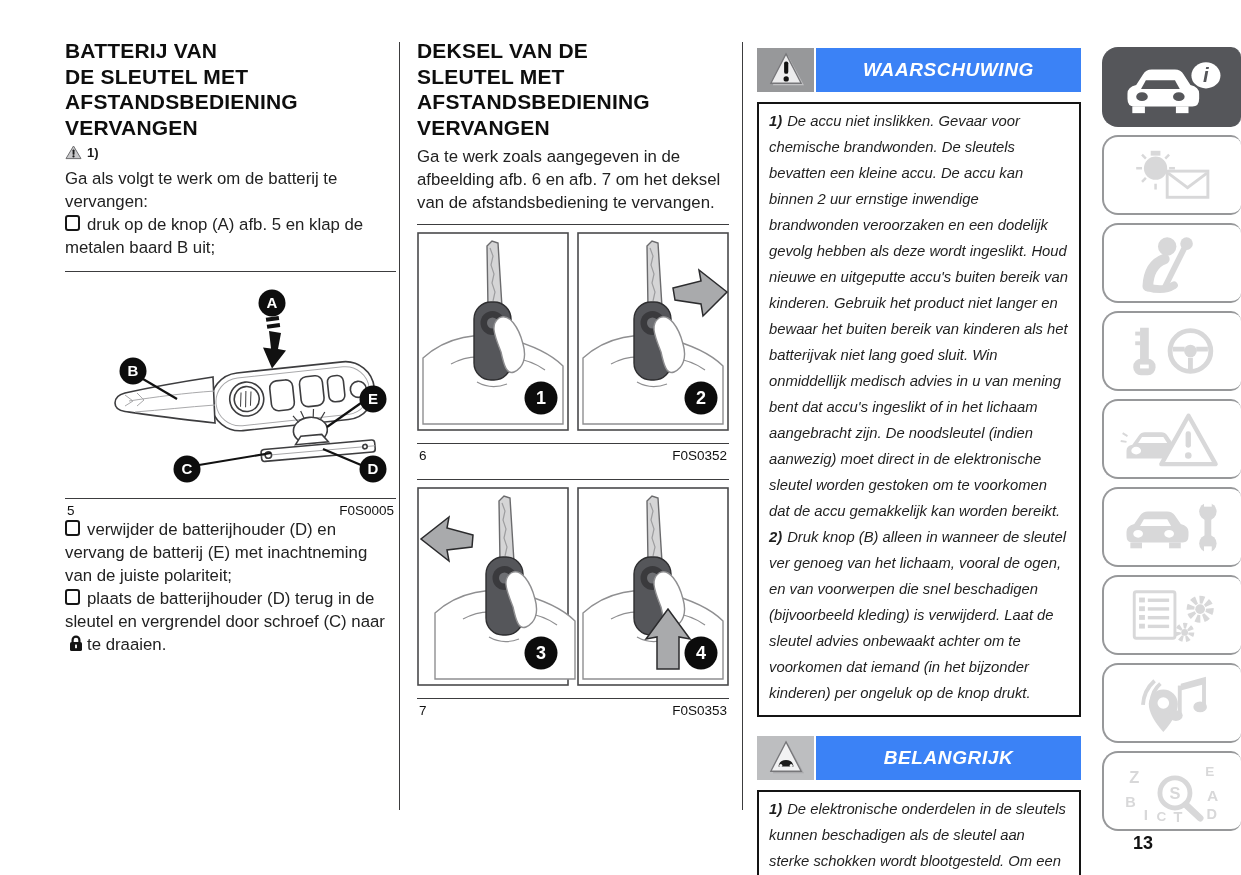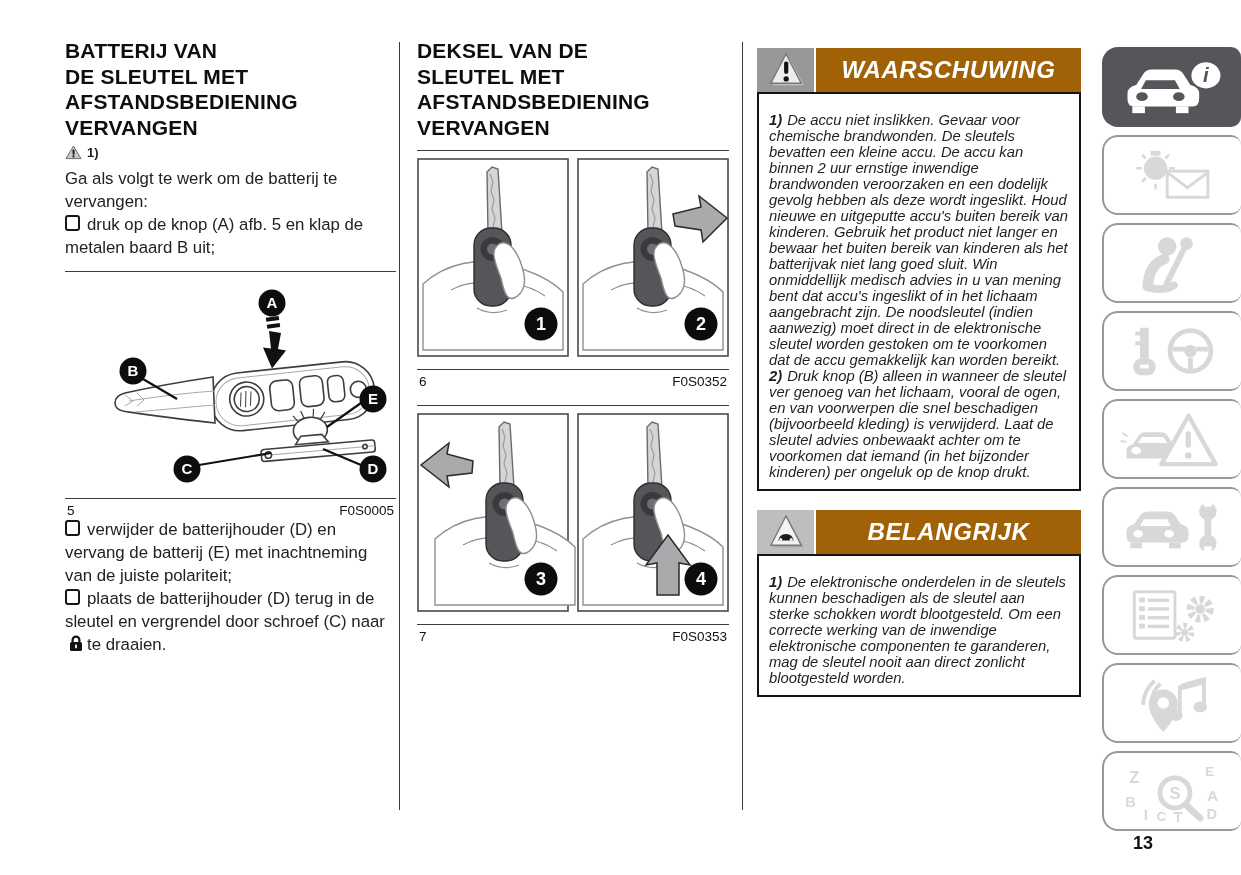--- a/index.html
+++ b/index.html
@@ -24,25 +24,25 @@
   .figcaption{display:flex;justify-content:space-between;align-items:baseline;
               font-size:13.5px;color:#111;padding:4px 2px 0;}
   .after-fig{margin-top:15px;}
   svg text{font-family:"Liberation Sans",sans-serif;}
   
   .notice-bar{display:flex;height:44px;}
   .notice-bar .iconbox{width:57px;display:flex;align-items:center;justify-content:center;
                        border-right:2px solid #fff;}
   .warn .iconbox{background:#97989a;}
   .impt .iconbox{background:#bdbec0;}
-  .notice-bar .titlebox{flex:1;background:#a16207;color:#fff;font-weight:bold;
-      font-style:italic;font-size:24px;display:flex;align-items:center;
+  .notice-bar .titlebox{flex:1;background:#3b82f6;color:#fff;font-weight:bold;
+      font-style:italic;font-size:19px;display:flex;align-items:center;
       justify-content:center;letter-spacing:.6px;}
-  .notice-body{border:2px solid #141414;padding:18px 10px 9px;
-      font-style:italic;font-size:14.8px;line-height:16px;color:#1f1f1f;}
+  .notice-body{border:2px solid #141414;margin-top:10px;padding:4px 10px 9px;
+      font-style:italic;font-size:14.8px;line-height:26px;color:#1f1f1f;}
   .notice-body p{margin:0;}
   .notice-body b{margin-right:5px;}
   .impt-wrap{margin-top:19px;}
   
   .sidebar{position:absolute;right:0;top:47px;width:139px;}
   .tab{height:76px;margin-bottom:8px;border:2px solid #97989a;border-right:none;
        border-radius:16px 10px 10px 16px;background:#fff;display:flex;
        align-items:center;justify-content:center;color:#d8d8d9;--punch:#fff;}
   .tab.active{background:#55565a;border-color:#55565a;color:#fff;--punch:#55565a;}
   .tab svg{display:block;}
@@ -137,20 +137,21 @@
         <rect x="6.1" y="9.6" width="1.8" height="3.6" fill="#fff"></rect>
         <path d="M3.6,7 V5 a3.4,3.4 0 0 1 6.8,0 v2" fill="none" stroke="#141414" stroke-width="2.2"></path>
       </svg><span>te draaien.</span></p>
 </div>
 
 <div class="col col-mid">
   <h1 class="section">DEKSEL VAN DE
 SLEUTEL MET
 AFSTANDSBEDIENING
 VERVANGEN</h1>
+  <p class="body">Ga te werk zoals aangegeven in de afbeelding afb. 6 en afb. 7 om het deksel van de afstandsbediening te vervangen.</p>
 
   <div class="figure" style="margin-top:10px">
     <div class="art">
       <svg viewBox="0 0 312 200" width="312" height="200">
         <defs>
           <g id="kh">
             <path d="M6,126 C30,104 62,100 88,106 C112,112 132,120 146,134 L146,192 L6,192 z" fill="#fff" stroke="#8f8f91" stroke-width="1.4"></path>
             <path d="M34,132 q22,-12 44,-4 M96,126 q18,2 32,12" fill="none" stroke="#8f8f91" stroke-width="1.2"></path>
             <path d="M70,14 l5,-5 6,2 4,64 h-14 z" fill="#d5d5d6" stroke="#6b6b6d" stroke-width="1.4"></path>
             <path d="M73,16 l3,8 -2,9 3,9 -2,9 3,9 -2,9" fill="none" stroke="#9d9d9f" stroke-width="1.2"></path>

